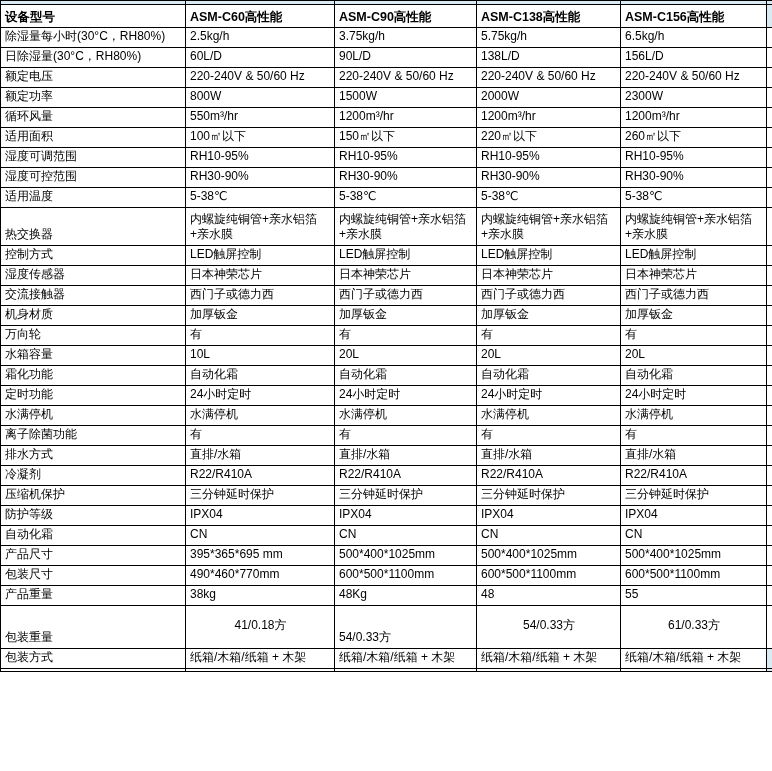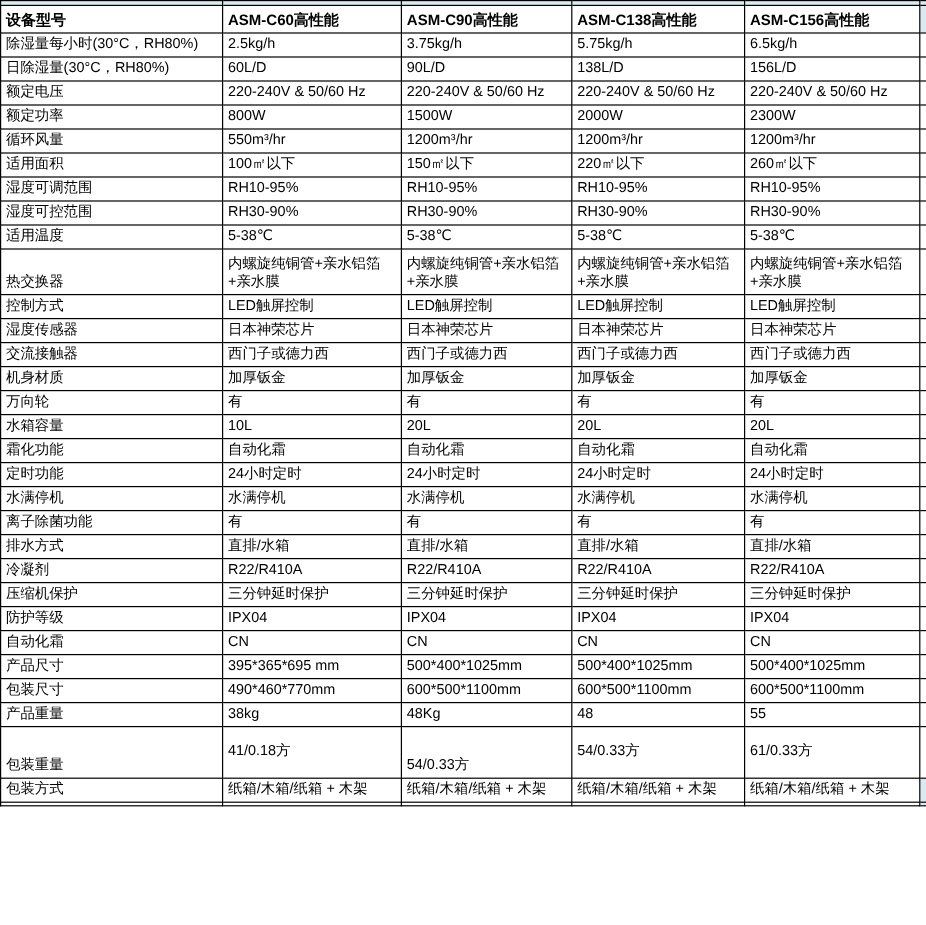--- a/index.html
+++ b/index.html
@@ -22,21 +22,21 @@
   tr.r{height:20px;}
   tr.r-head{height:23px;margin-left:10px;}
   tr.r-head td{font-weight:bold;font-size:12.5px;}
   tr.r-top{height:4px;}
   tr.r-top td{padding:0;line-height:0;}
   tr.r-bottom{height:3px;}
   tr.r-bottom td{padding:0;line-height:0;}
   tr.r-tall{height:38px;}
   tr.r-xtall{height:43px;}
   td.lab{font-weight:normal;}
-  td.va-mid{vertical-align:middle;}
+  td.va-mid{vertical-align:middle;text-align:center;}
   .blue{background:#d9eaf2;}
 </style>
 </head>
 <body>
 
 <table class="spec">
   <colgroup>
     <col style="width:185px">
     <col style="width:149px">
     <col style="width:142px">

